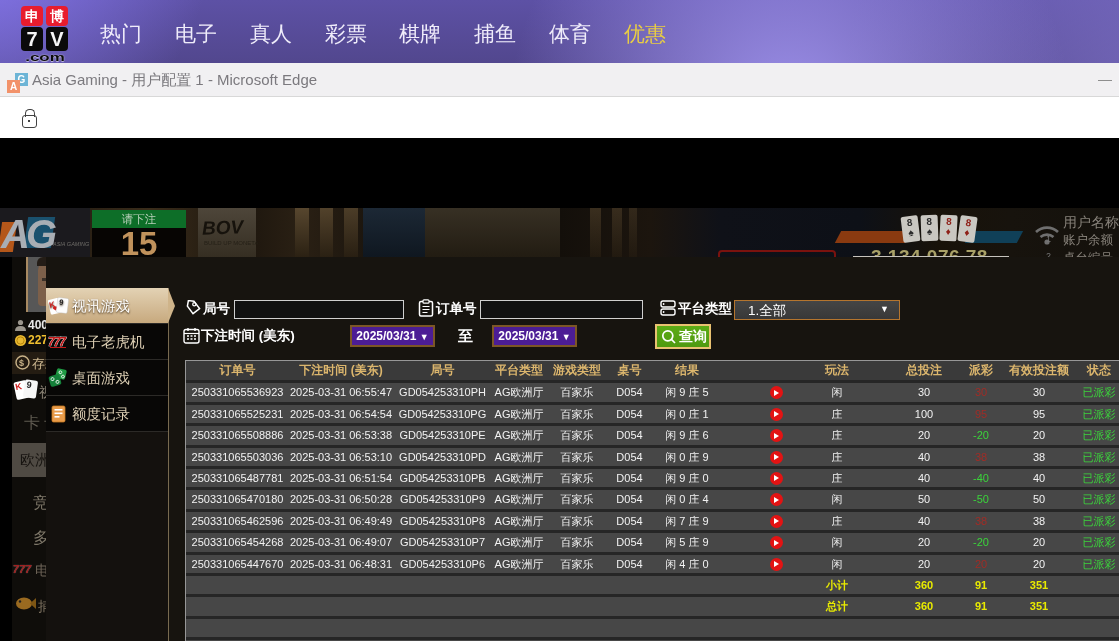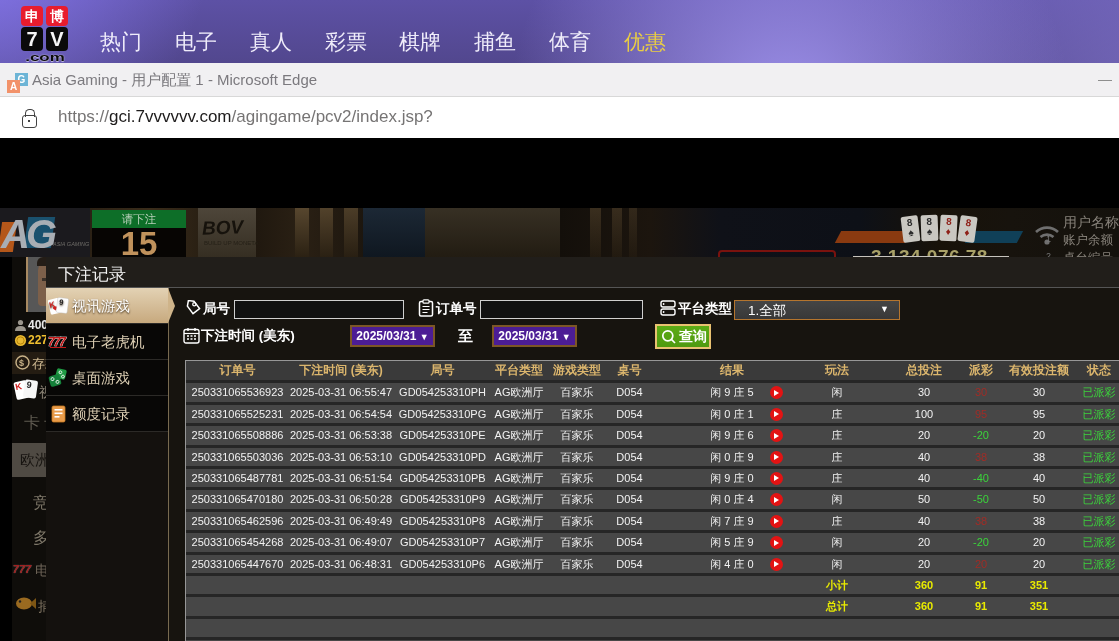--- a/index.html
+++ b/index.html
@@ -5,21 +5,21 @@
 * { margin:0; padding:0; box-sizing:border-box; }
 html,body { width:1119px; height:641px; overflow:hidden; }
 body { font-family:"Liberation Sans", sans-serif; position:relative; background:#000; }
 #nav { position:absolute; left:0; top:0; width:1119px; height:63px;
   background:
     radial-gradient(circle 370px at 790px 115px, rgba(160,147,238,1), rgba(160,147,238,0) 76%),
     radial-gradient(circle 330px at -30px -70px, rgba(138,123,244,1), rgba(138,123,244,0) 74%),
     radial-gradient(circle 420px at 1180px 90px, rgba(126,113,198,.8), rgba(126,113,198,0) 80%),
     linear-gradient(#5d51a5, #52478e);
 }
-.navitem { position:absolute; top:28px; font-size:21px; color:#efecfa; width:76px; text-align:center; }
+.navitem { position:absolute; top:20px; font-size:21px; color:#efecfa; width:76px; text-align:center; }
 #logo { position:absolute; left:21px; top:6px; width:48px; }
 .lg-red { position:absolute; top:0; width:22px; height:20px; background:#e81c2e; border-radius:4px; color:#fff; font-size:14px; font-weight:bold; text-align:center; line-height:21px; }
 .lg-blk { position:absolute; top:21px; width:22px; height:24px; background:#0a0a0a; border-radius:4px; color:#f5f5f5; font-size:20px; font-weight:bold; text-align:center; line-height:24px; }
 .lg-com { position:absolute; top:42px; left:-3px; width:54px; text-align:center; color:#0a0a0a; font-size:17px; font-weight:bold; transform:scaleY(.62); text-shadow:0 0 2px rgba(255,255,255,.75), 0 1px 1px rgba(255,255,255,.5); }
 #titlebar { position:absolute; left:0; top:63px; width:1119px; height:34px; background:#f1f0f2; border-bottom:1px solid #d8d8d8; }
 #titletext { position:absolute; left:32px; top:8px; font-size:15px; color:#7b797e; }
 #minim { position:absolute; left:1098px; top:17px; width:14px; height:1.4px; background:#8e8e8e; }
 #favicon { position:absolute; left:7px; top:10px; width:21px; height:20px; }
 #favicon .fa { position:absolute; left:0; bottom:0; width:13px; height:13px; background:#f2926a; color:#fff; font-size:10px; font-weight:bold; text-align:center; line-height:13px; }
 #favicon .fg { position:absolute; right:0; top:0; width:13px; height:13px; background:#6db4d6; color:#fff; font-size:10px; font-weight:bold; text-align:center; line-height:13px; }
@@ -53,21 +53,21 @@
 .fdate { position:absolute; background:#4c1d95; border:2px solid #7c5626; height:22px; color:#fff; font-size:12px; font-weight:bold; text-align:center; line-height:18px; }
 #qbtn { position:absolute; background:linear-gradient(#5cab15,#4f9a10); border:2px solid #e9c271; width:56px; height:25px; color:#fff; font-size:14px; font-weight:bold; }
 #fselect { position:absolute; background:linear-gradient(#454545,#383838); border:1.5px solid #b5752e; height:20px; color:#fff; font-size:13.5px; }
 .ficon { position:absolute; }
 
 #tbl { position:absolute; left:139px; top:103px; width:943px; height:281px; border:1px solid #979797; border-bottom:none; background:#474747; }
 .trow { position:relative; width:941px; height:21.4px; background:#474747; border-bottom:3px solid #262626; }
 .trow.hd { height:22.4px; background:#3a3a3a; }
 .tc { position:absolute; text-align:center; white-space:nowrap; font-size:11px; color:#f2f2f2; top:0; line-height:18px; }
 .hd .tc { color:#dcb66d; font-weight:bold; font-size:12px; line-height:19.5px; }
-.c1{left:1.5px;width:100px}.c2{left:95px;width:120px}.c3{left:201.5px;width:110px}.c4{left:298px;width:70px}.c5{left:361px;width:60px}.c6{left:418.5px;width:50px}.c7{left:496px;width:100px}.c8{left:621px;width:60px}.c9{left:698px;width:80px}.c10{left:765px;width:60px}.c11{left:813px;width:80px}.c12{left:883px;width:60px}
+.c1{left:1.5px;width:100px}.c2{left:95px;width:120px}.c3{left:201.5px;width:110px}.c4{left:298px;width:70px}.c5{left:361px;width:60px}.c6{left:418.5px;width:50px}.c7{left:451px;width:100px}.c8{left:621px;width:60px}.c9{left:698px;width:80px}.c10{left:765px;width:60px}.c11{left:813px;width:80px}.c12{left:883px;width:60px}
 .red { color:#a02c26; }
 .grn { color:#3ad43a; }
 .stat { color:#3cd43c; }
 .yel { color:#e8ea00 !important; font-weight:bold; }
 .play { position:absolute; left:583.5px; top:3px; width:13px; height:13px; border-radius:50%; background:#e31313; }
 .play:after { content:""; position:absolute; left:4.5px; top:3.5px; border-left:5px solid #fff; border-top:3px solid transparent; border-bottom:3px solid transparent; }
 </style>
 </head>
 <body>
 <div id="nav">
@@ -90,21 +90,20 @@
 <div id="titlebar">
   <div id="favicon">
       <div class="fg">G</div>
       <div class="fa">A</div>
     </div>
   <div id="titletext">Asia Gaming - 用户配置 1 - Microsoft Edge</div>
   <div id="minim"></div>
 </div>
 <div id="urlbar">
   <div id="lock"></div>
-  <div id="urltext">https://<b>gci.7vvvvvv.com</b>/agingame/pcv2/index.jsp?</div>
 </div>
 <div id="page">
   <div id="strip">
     <div style="position:absolute;left:0;top:0;width:90px;height:49px;background:#1b1a1e"></div>
     <div style="position:absolute;left:0;top:14px;width:15px;height:30px;background:#b4571a;transform:skewX(-8deg)"></div>
     <div style="position:absolute;left:26px;top:9px;width:27px;height:31px;background:#1a516e;transform:skewX(-8deg)"></div>
     <div style="position:absolute;left:1px;top:4px;font-size:40px;font-weight:bold;font-style:italic;color:#a9aeb4;letter-spacing:-4px">AG</div>
     <div style="position:absolute;left:53px;top:33px;font-size:5.5px;font-style:italic;color:#6e6c68">ASIA GAMING</div>
     <div style="position:absolute;left:92px;top:2px;width:94px;height:18px;background:#0d6e28;color:#b9d0ba;font-size:11.5px;text-align:center;line-height:18px">请下注</div>
     <div style="position:absolute;left:92px;top:20px;width:94px;height:29px;background:#070503;color:#c0925c;font-size:33px;font-weight:bold;text-align:center;line-height:31px;overflow:hidden">15</div>
@@ -183,23 +182,20 @@
     <div style="position:absolute;left:0px;top:305px;width:20px;height:14px;color:#a02020;font-size:11px;font-style:italic;font-weight:bold;text-align:center;line-height:14px;text-shadow:0 0 1px #888">777</div>
     <div style="position:absolute;left:23px;top:305px;font-size:14px;color:#6e6458;white-space:nowrap">电子游戏</div>
     <svg style="position:absolute;left:2px;top:338px" width="22" height="17" viewBox="0 0 22 17">
         <ellipse cx="10" cy="8.5" rx="8" ry="6" fill="#9a6a20"></ellipse>
         <path d="M16 8.5 L22 3 L22 14 Z" fill="#7d5514"></path>
         <circle cx="6" cy="6.5" r="1.2" fill="#222"></circle>
       </svg>
     <div style="position:absolute;left:26px;top:341px;font-size:14px;color:#7a6f5e;white-space:nowrap">捕鱼王</div>
   </div>
   <div id="panel">
-    <div id="ptitle">
-        <span>下注记录</span>
-      </div>
     <div id="sidebar">
       <div class="mitem sel">
           <svg class="micon" viewBox="0 0 21 20">
             <rect x="1" y="3" width="11" height="15" rx="1.5" fill="#fff" transform="rotate(-14 6 10)"></rect>
             <text x="1.5" y="11" font-size="8" fill="#d02020" font-weight="bold" transform="rotate(-14 6 10)">K</text>
             <path d="M5 13.2 c-1.4-1.6 .2-3.4 1.6-2.2 c1.4-1.2 3 .6 1.6 2.2 l-1.6 1.7 z" fill="#d02020" transform="rotate(-14 6 10)"></path>
             <rect x="9" y="2" width="11" height="15" rx="1.5" fill="#fdfdfd" stroke="#bbb" stroke-width=".4" transform="rotate(7 15 9)"></rect>
             <text x="11" y="9" font-size="7.5" fill="#222" font-weight="bold" transform="rotate(7 15 9)">9</text>
           </svg>
           <span class="mtxt">视讯游戏</span>

